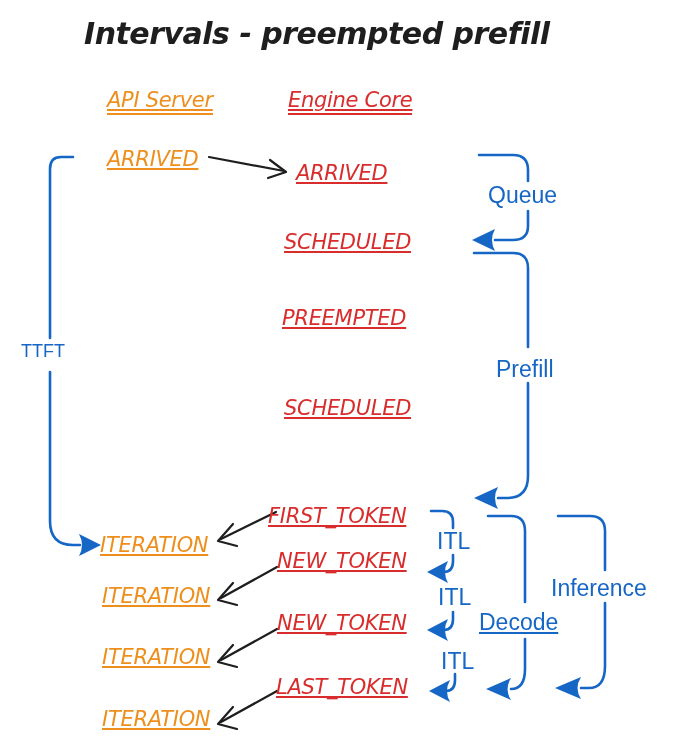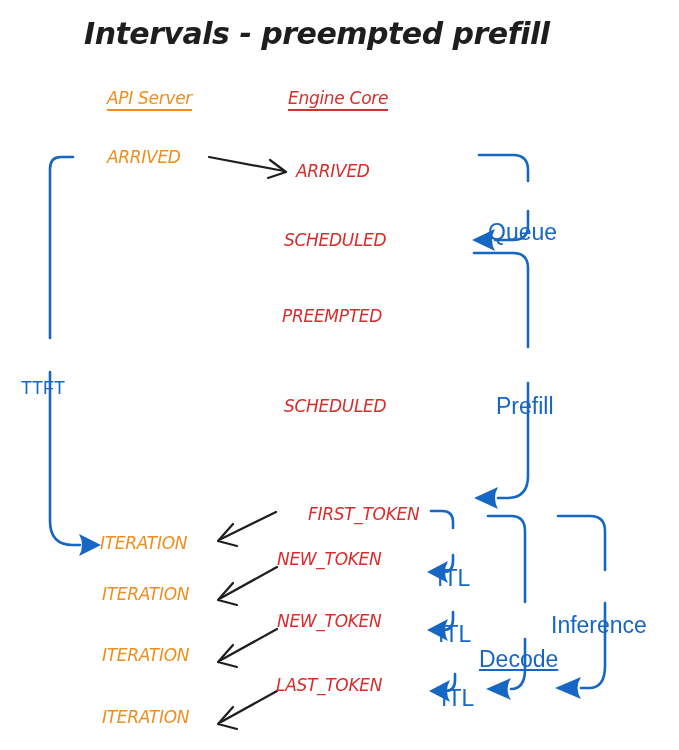--- a/index.html
+++ b/index.html
@@ -22,38 +22,38 @@
     font-size: 30px;
     font-style: italic;
     font-weight: bold;
     letter-spacing: -0.5px;
     color: #1e1e1e;
     white-space: nowrap;
   }
   .hand {
     position: absolute;
     font-style: italic;
-    font-size: 17px;
+    font-size: 21px;
     letter-spacing: -0.3px;
     white-space: nowrap;
     font-family: "DejaVu Sans", sans-serif;
+    text-decoration: underline;
   }
   .col-header {
     border-bottom: 2px solid currentColor;
     padding-bottom: 1px;
   }
   .api { color: #ee8f1d; }
   .engine { color: #d92c2c; }
   .blue-label {
     position: absolute;
     font-family: "Liberation Sans", sans-serif;
     font-size: 23px;
     color: #1566c5;
     white-space: nowrap;
-    margin-top: 37px;
   }
   .blue-stroke { stroke: #1566c5; stroke-width: 2.6; fill: none; stroke-linecap: round; }
   .blue-fill   { fill: #1566c5; stroke: none; }
   .ink-stroke  { stroke: #1e1e1e; stroke-width: 2.2; fill: none; stroke-linecap: round; stroke-linejoin: round; }
 </style>
 </head>
 <body>
 
 <div class="stage">
 
@@ -129,21 +129,21 @@
   <div class="hand api" style="left:107px; top:147px;">ARRIVED</div>
   <div class="hand api" style="left:100px; top:533px;">ITERATION</div>
   <div class="hand api" style="left:102px; top:584px;">ITERATION</div>
   <div class="hand api" style="left:102px; top:645px;">ITERATION</div>
   <div class="hand api" style="left:102px; top:707px;">ITERATION</div>
 
   <div class="hand engine" style="left:296px; top:161px;">ARRIVED</div>
   <div class="hand engine" style="left:284px; top:230px;">SCHEDULED</div>
   <div class="hand engine" style="left:282px; top:306px;">PREEMPTED</div>
   <div class="hand engine" style="left:284px; top:396px;">SCHEDULED</div>
-  <div class="hand engine" style="left:268px; top:504px;margin-left:40px;">FIRST_TOKEN</div>
+  <div class="hand engine" style="left:268px; top:504px;">FIRST_TOKEN</div>
   <div class="hand engine" style="left:277px; top:549px;">NEW_TOKEN</div>
   <div class="hand engine" style="left:277px; top:611px;">NEW_TOKEN</div>
   <div class="hand engine" style="left:276px; top:675px;">LAST_TOKEN</div>
 
   <div class="blue-label" style="left:21px; top:341px; font-size:18px;">TTFT</div>
   <div class="blue-label" style="left:488px; top:182px;">Queue</div>
   <div class="blue-label" style="left:496px; top:356px;">Prefill</div>
   <div class="blue-label" style="left:437px; top:528px;">ITL</div>
   <div class="blue-label" style="left:438px; top:584px;">ITL</div>
   <div class="blue-label" style="left:441px; top:648px;">ITL</div>

